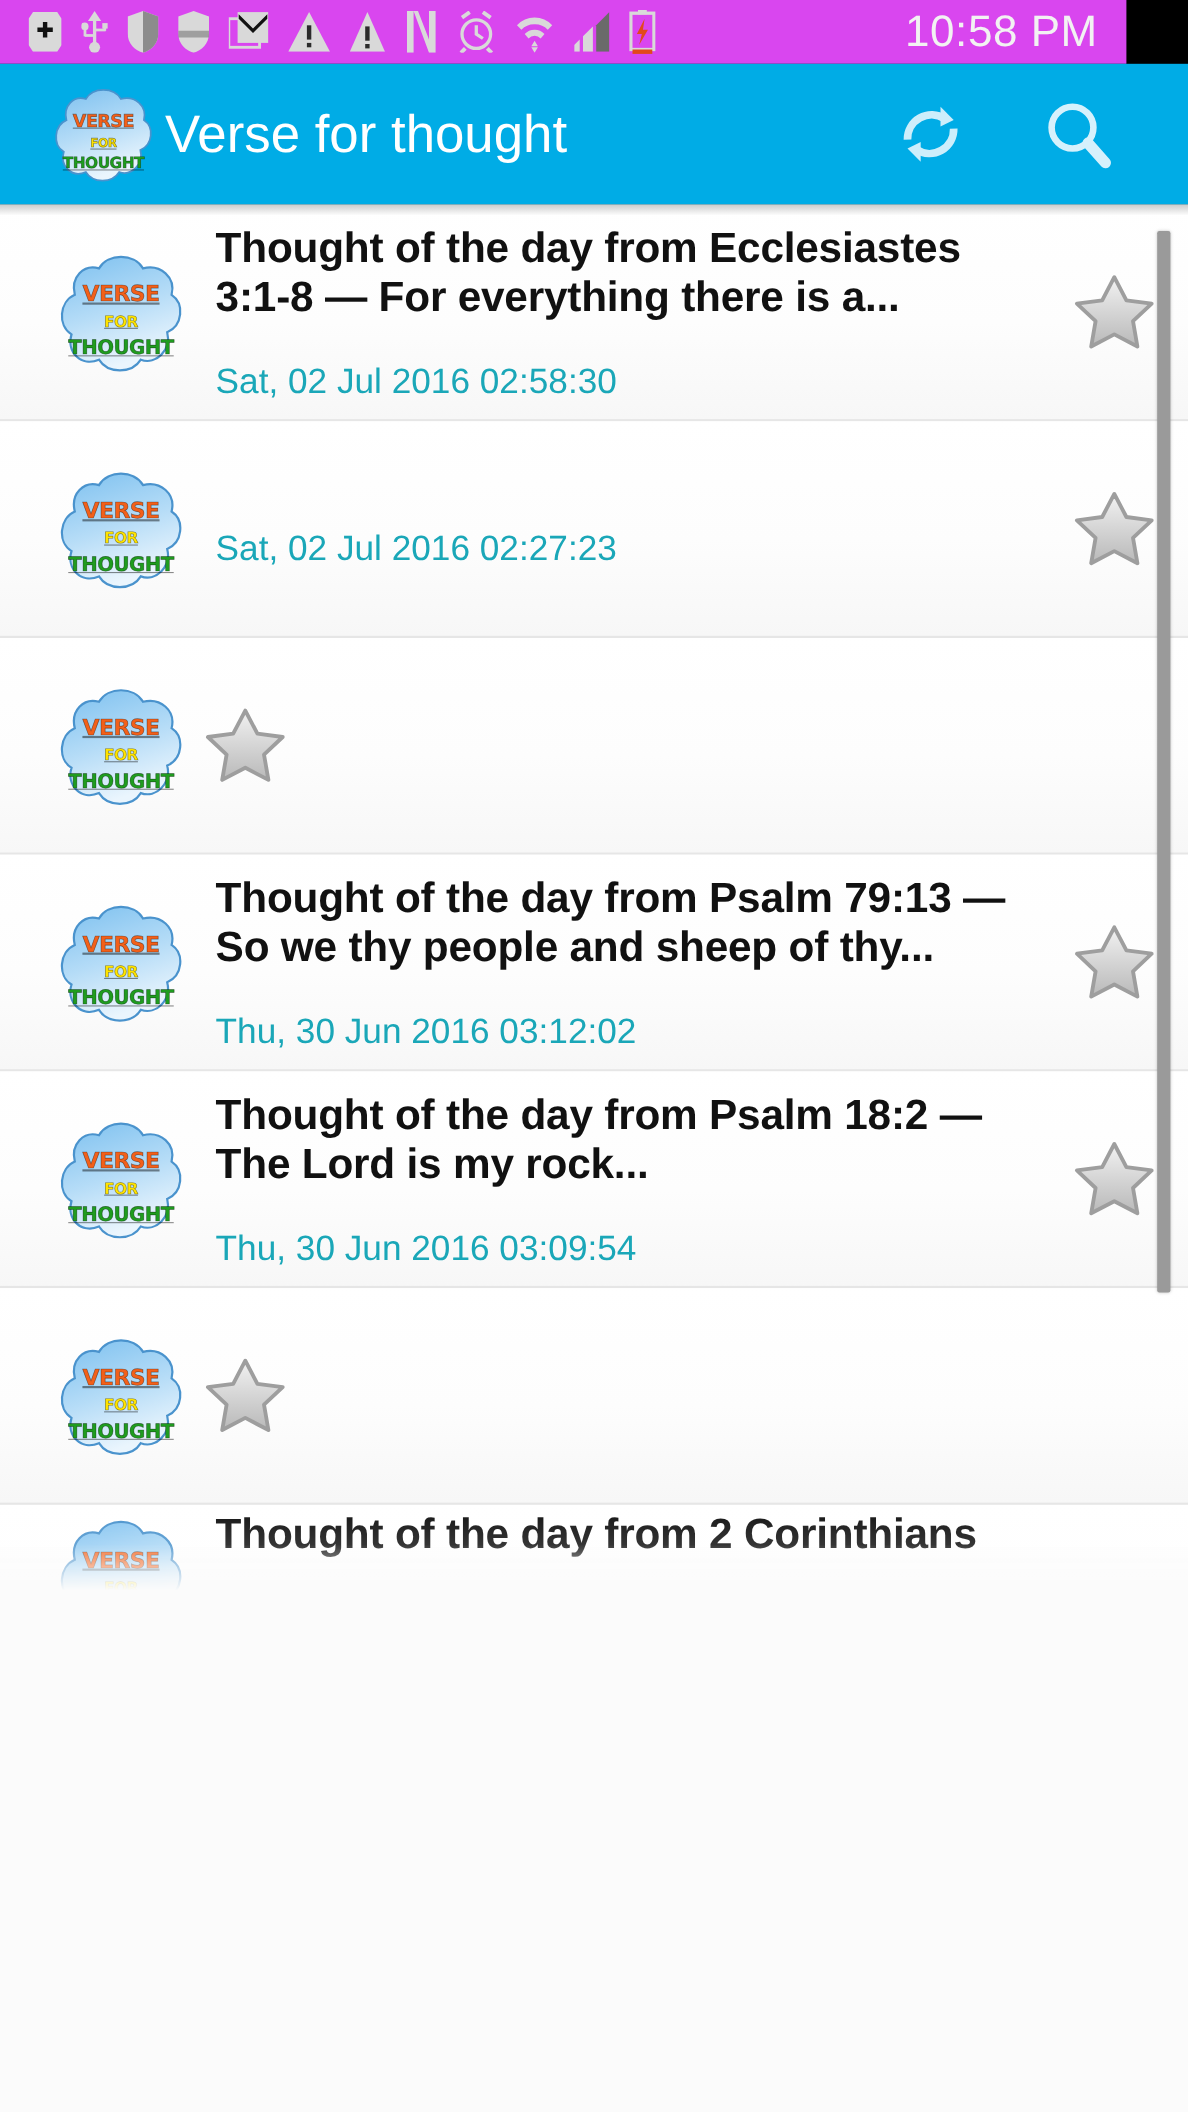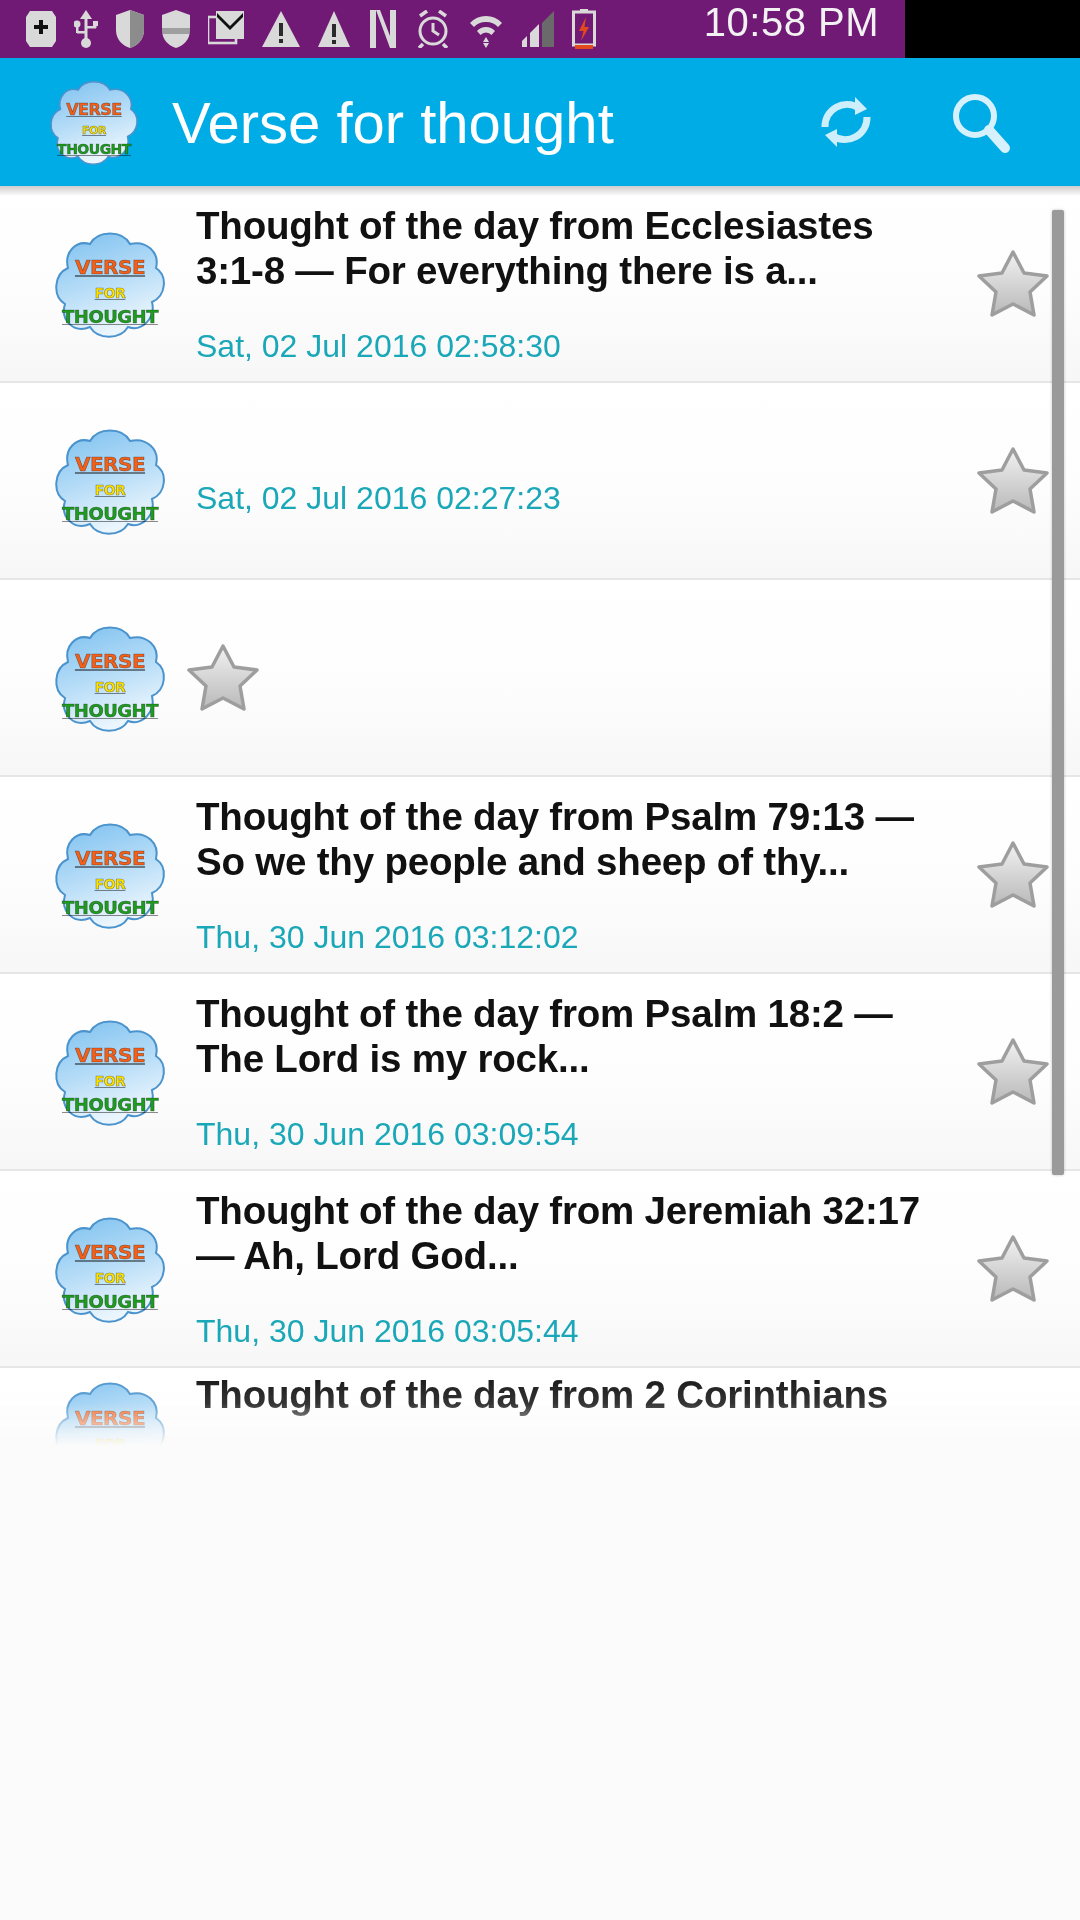--- a/index.html
+++ b/index.html
@@ -6,23 +6,23 @@
   html,body {
     width:1080px; height:1920px;
     background:#000;
     font-family:"Liberation Sans", sans-serif;
     overflow:hidden;
   }
 
   
   .statusbar{
     position:relative;
-    height:58px; width:905px;
-    background:#701a75;
-    display:flex; 
+    height:58px; width:1024px;
+    background:#d946ef;
+    display:flex; align-items:center;
     padding:0 14px 0 26px;
   }
   .sb-icons{ display:flex; align-items:center; gap:18px; flex:1; }
   .sb-icon{ display:block; }
   .sb-clock{
     color:#f2f2f2; font-size:40px; letter-spacing:0.5px;
     font-family:"Liberation Sans", sans-serif;
     padding-right:12px;
   }
 
@@ -30,22 +30,22 @@
   .appbar{
     position:relative;
     height:128px; width:1080px;
     background:#00ace6;
     display:flex; align-items:center;
     padding-left:46px;
   }
   .appbar-logo{ width:96px; height:96px; position:relative; flex:0 0 auto; }
   .appbar-title{
     color:#ffffff;
-    font-size:58px;
-    margin-left:30px;
+    font-size:48px;
+    margin-left:8px;
     white-space:nowrap;
     font-family:"Liberation Sans", sans-serif;
   }
   .appbar-actions{
     margin-left:auto;
     display:flex; align-items:center;
     gap:62px;
     padding-right:64px;
   }
   .act{ width:72px; height:72px; display:flex; align-items:center; justify-content:center; }
@@ -412,24 +412,20 @@
         <svg viewBox="0 0 120 120" preserveAspectRatio="none">
             <path d="M40 20 C48 6 72 6 80 20 C96 16 110 28 106 44 C118 52 116 72 102 78 C106 94 92 108 78 103 C70 116 48 116 40 103 C24 110 10 96 15 80 C2 72 4 50 18 44 C14 28 26 16 40 20 Z" fill="url(#cg2)" stroke="#4a93cd" stroke-width="2"></path>
           </svg>
       </div>
       <div class="cloud-text">
         <span class="ct verse">VERSE</span>
         <span class="ct for">FOR</span>
         <span class="ct thought">THOUGHT</span>
       </div>
     </div>
-    <div class="row-body">
-      <div class="row-title">Thought of the day from Jeremiah 32:17 — Ah, Lord God...</div>
-      <div class="row-date">Thu, 30 Jun 2016 03:05:44</div>
-    </div>
     <div class="row-star">
       <svg width="78" height="78" viewBox="0 0 78 78">
           <path d="M39 7 L50 28 L73 31 L56 47 L60 70 L39 59 L18 70 L22 47 L5 31 L28 28 Z" fill="url(#sg1)" stroke="#9e9e9e" stroke-width="3.5" stroke-linejoin="round"></path>
         </svg>
     </div>
   </div>
 
   <div class="row partial">
     <div class="row-thumb">
       <div class="cloud">

